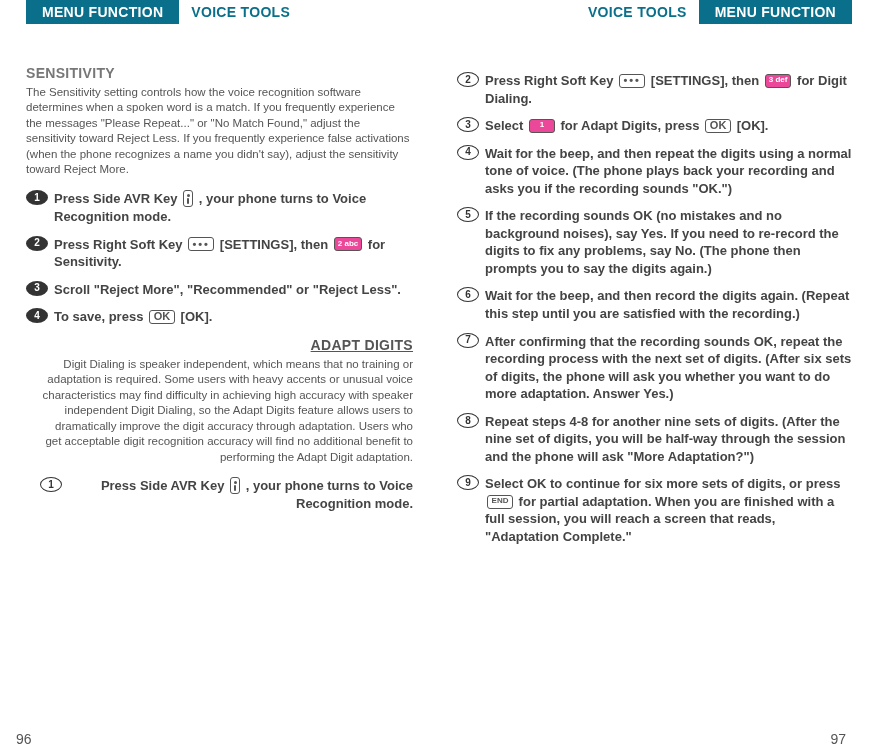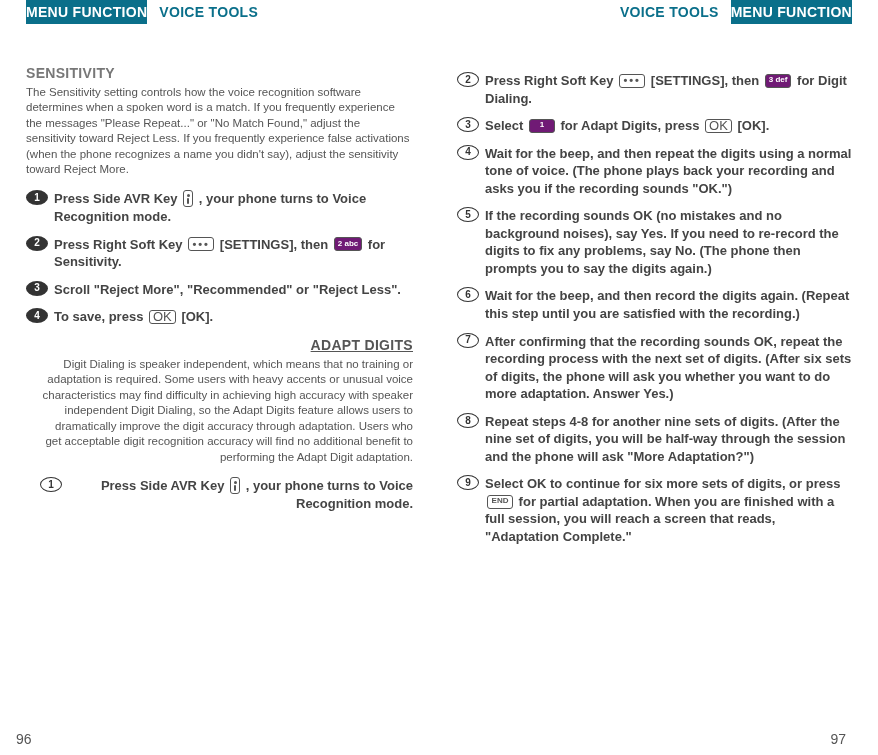--- a/index.html
+++ b/index.html
@@ -1,45 +1,45 @@
 <!DOCTYPE html>
 <html><head>
 <meta charset="utf-8">
 <style>
   * { margin:0; padding:0; box-sizing:border-box; }
   body { font-family: "Helvetica Neue", Arial, sans-serif; background:#fff; color:#444; width:878px; height:755px; position:relative; }
   .spread { display:flex; width:100%; height:100%; }
   .page { width:50%; padding:0 26px 0 26px; position:relative; }
   .page.right { padding-left:18px; }
   .header { display:flex; position:relative; height:42px; }
-  .tab-primary { background:#0a6f8a; color:#fff; font-weight:700; font-size:14px; height:24px; display:flex; align-items:center; padding:0 0; letter-spacing:0.3px;}
+  .tab-primary { background:#0a6f8a; color:#fff; font-weight:700; font-size:14px; height:24px; display:flex; align-items:center; padding:0 16px; letter-spacing:0.3px;}
   .tab-secondary { color:#0a6f8a; font-weight:700; font-size:14px; height:24px; display:flex; align-items:center; padding:12px 12px; letter-spacing:0.3px;}
   .header.left { justify-content:flex-start; }
   .header.right { justify-content:flex-end; }
   .content { padding-top:22px; font-size:13px; line-height:1.35; color:#555; }
   .content h3 { color:#777; font-weight:700; font-size:14px; letter-spacing:0.3px; margin-bottom:2px;}
   .content h4 { color:#555; font-weight:700; font-size:14px; letter-spacing:0.3px; margin-bottom:2px; text-decoration:underline;}
   .intro { font-size:11.5px; line-height:1.35; color:#555; margin-bottom:12px;}
   .step { display:flex; align-items:flex-start; margin:8px 0 10px 0; font-size:13px; line-height:1.35; color:#444;}
   .step .num { flex:0 0 22px; height:16px; display:flex; align-items:center; justify-content:center; margin-right:6px;}
   .step .num.solid { width:15px;height:15px;border-radius:50%; background:#333; color:#fff; font-size:10px; font-weight:700;}
   .step .num.outline { width:15px;height:15px;border-radius:50%; border:1.3px solid #333; color:#333; font-size:10px; font-weight:700; background:#fff;}
   .step .text { flex:1; font-weight:600; color:#444;}
   .key-rect { display:inline-flex; align-items:center; justify-content:center; vertical-align:middle; border:1.2px solid #555; border-radius:3px; height:14px; min-width:26px; padding:0 3px; margin:0 2px; font-size:8px; color:#555; background:#fff; position:relative; top:-1px;}
-  .key-rect.dark { background:#701a75; color:#fff; border-color:#555;}
+  .key-rect.dark { background:#ec4899; color:#fff; border-color:#555;}
   .key-tall { display:inline-flex; flex-direction:column; align-items:center; justify-content:center; border:1.2px solid #555; border-radius:3px; width:10px; height:17px; margin:0 2px; vertical-align:middle; position:relative; top:-1px;}
   .key-tall::before { content:""; width:3px;height:3px;border-radius:50%;background:#555; margin-bottom:1px;}
   .key-tall::after { content:""; width:2px;height:6px;background:#555; border-radius:1px;}
   .dots { letter-spacing:2px; font-weight:900; font-size:11px;}
   .section-gap { margin-top:18px; }
   .indent-block { padding-left:14px; }
   .pagenum { position:absolute; bottom:8px; font-size:14px; color:#555;}
   .pagenum.left { left:16px; }
   .pagenum.right { right:32px; }
-  .ok-label { font-size:13px; font-weight:400;}
+  .ok-label { font-size:11px; font-weight:700;}
 </style>
 </head>
 <body>
 
 <div class="spread">
 
   <div class="page">
     <div class="header left">
       <div class="tab-primary">MENU FUNCTION</div>
       <div class="tab-secondary">VOICE TOOLS</div>

